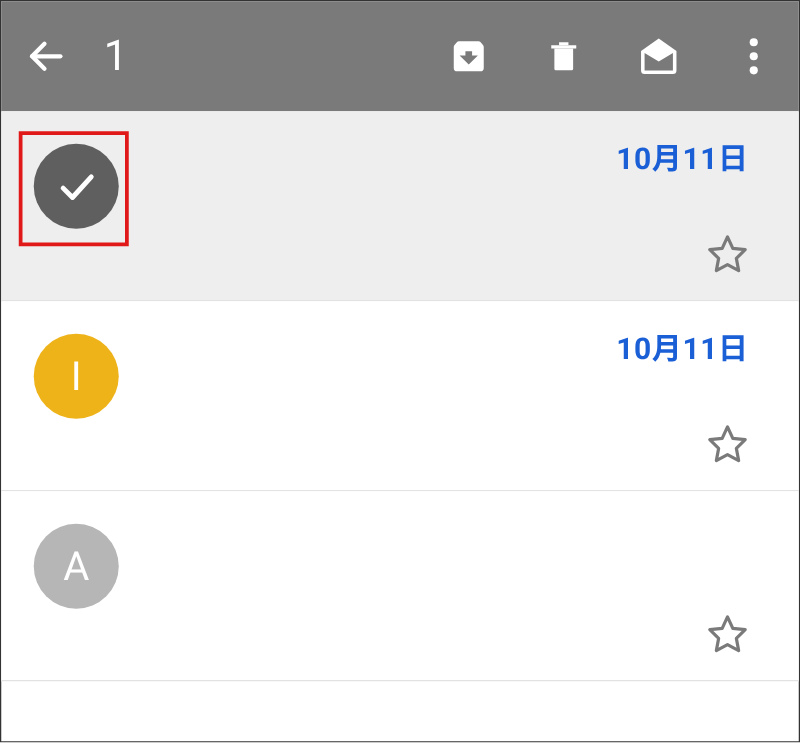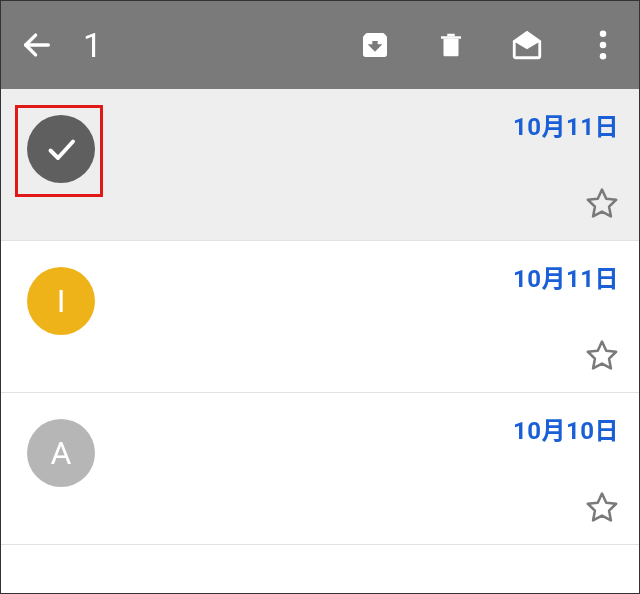--- a/index.html
+++ b/index.html
@@ -8,21 +8,21 @@
   .toolbar {
     height:88px; background:#7a7a7a; display:flex; align-items:center;
     padding:0 18px; color:#fff;
   }
   .toolbar .back { margin-right:24px; display:flex; align-items:center; }
   .toolbar .count { font-size:34px; font-weight:400; flex:1; padding-left:4px;}
   .toolbar .actions { display:flex; align-items:center; gap:40px; }
   .icon-btn { width:36px; height:36px; display:flex; align-items:center; justify-content:center; cursor:pointer; }
   .list { }
   .row {
-    height:152px; border-bottom:1px solid #e2e2e2; padding:18px 20px 14px 22px;
+    height:152px; border-bottom:1px solid #e2e2e2; padding:18px 40px 14px 22px;
     display:flex; align-items:flex-start; position:relative; background:#fff;
   }
   .row.selected { background:#eeeeee; }
   .avatar-wrap { width:76px; height:76px; margin-top:4px; display:flex; align-items:center; justify-content:center; position:relative;}
   .avatar {
     width:68px; height:68px; border-radius:50%;
     display:flex; align-items:center; justify-content:center;
     font-size:32px; color:#fff; font-weight:400;
   }
   .avatar.check { background:#5f5f5f; }
@@ -115,21 +115,20 @@
       </div>
     </div>
 
     <div class="row">
       <div class="avatar-wrap">
         <div class="avatar grey">
           <span>A</span>
         </div>
       </div>
       <div class="meta">
-        <div class="date">10月10日</div>
         <div class="star">
           <svg width="34" height="34" viewBox="0 0 24 24" fill="none" stroke="#7a7a7a" stroke-width="1.8" stroke-linejoin="round">
             <polygon points="12 2.5 15 9 22 9.7 17 14.6 18.3 21.5 12 18.1 5.7 21.5 7 14.6 2 9.7 9 9"></polygon>
           </svg>
         </div>
       </div>
     </div>
 
   </div>
 

